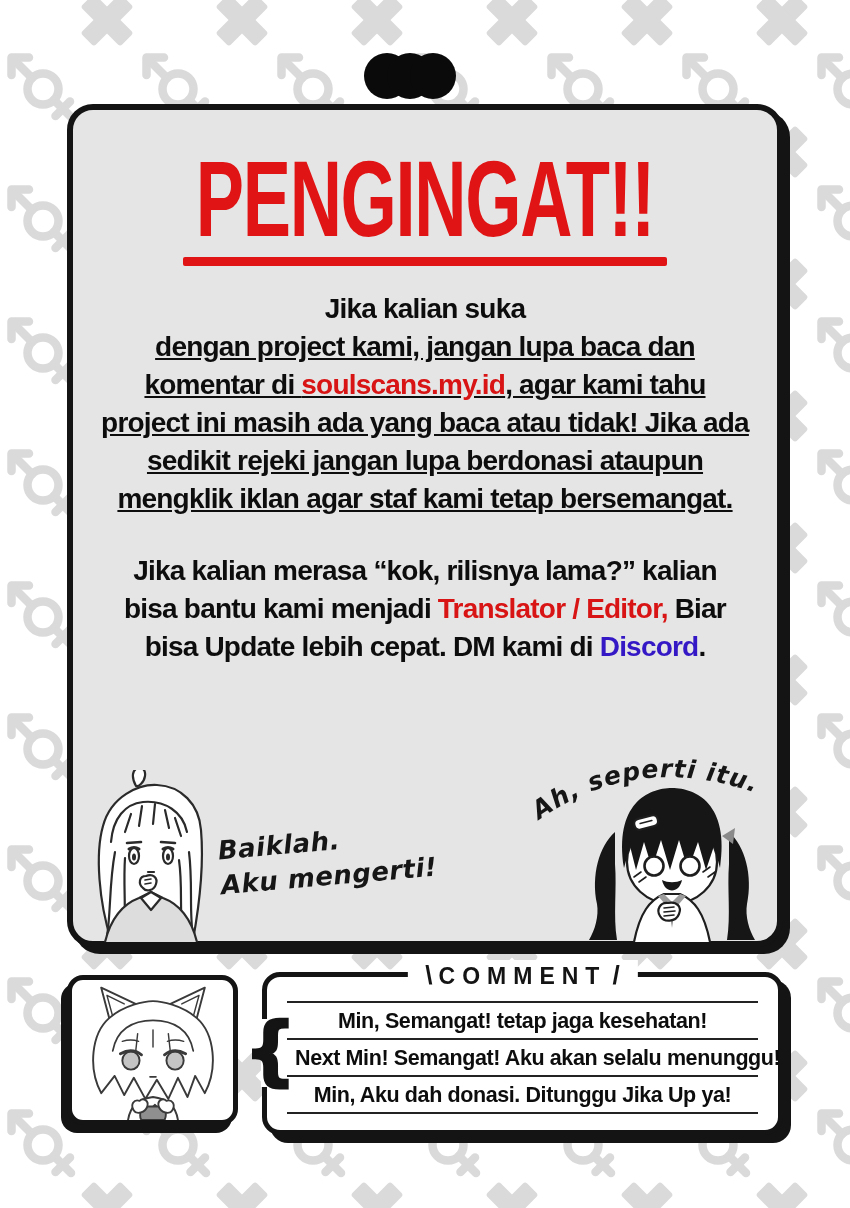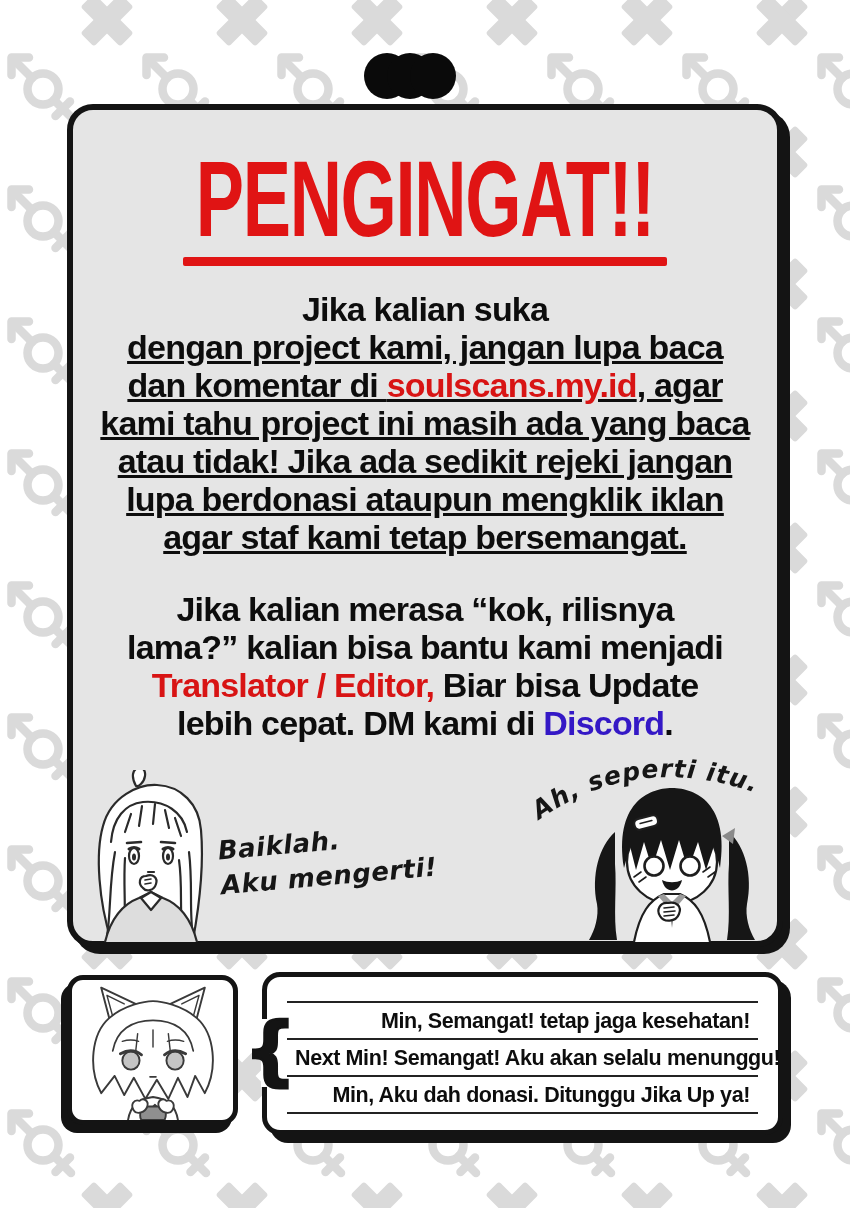--- a/index.html
+++ b/index.html
@@ -22,21 +22,21 @@
   .title-wrap { margin-top:38px; line-height:1; }
   .title {
     display:inline-block; font-size:108px; font-weight:800; letter-spacing:-2px;
     color:#e01414; transform:scaleX(0.67); transform-origin:center; line-height:0.95;
     white-space:nowrap;
   }
   .title-underline {
     width:484px; height:9px; background:#e01414; border-radius:2px; margin:6px auto 0;
   }
   .body-text {
-    font-weight:700; font-size:34px; line-height:38px; letter-spacing:-0.8px; color:#0d0d0d;
+    font-weight:700; font-size:28px; line-height:38px; letter-spacing:-0.8px; color:#0d0d0d;
   }
   .intro-line { margin:24px auto 0; }
   .para1 { margin:0 auto; max-width:652px;text-decoration:underline; }
   .para2 { margin:34px auto 0; max-width:606px; }
   .red  { color:#d81414; }
   .blue { color:#3418c6; }
   
   .char-left  { position:absolute; left:8px;  bottom:-1px; }
   .char-right { position:absolute; right:14px; bottom:-1px; }
   .speech-left {
@@ -73,21 +73,21 @@
   }
   .brace {
     position:absolute; left:-23px; top:36px; font-family:"DejaVu Sans", sans-serif;
     font-size:74px; font-weight:700; line-height:74px; color:#141414;
     -webkit-text-stroke:2.5px #141414;
   }
   .comment-rows { margin:24px 20px 0; border-bottom:2px solid #232323; }
   .comment-row {
     border-top:2px solid #232323; padding:5px 8px 4px;
     font-weight:700; font-size:21.5px; line-height:26px; letter-spacing:-0.4px;
-    text-align:right; color:#0d0d0d; white-space:nowrap;
+    text-align:center; color:#0d0d0d; white-space:nowrap;
   }
 </style>
 </head>
 <body>
 
 <div class="canvas">
 
   <div id="bg-pattern">
       <svg class="psym" style="left:-60px;top:-12px" width="64" height="64" viewBox="-32 -32 64 64" fill="#dadada">
         <g transform="rotate(45)">
@@ -1050,20 +1050,23 @@
         <path d="M52 146 C54 132 62 124 78 122 C94 124 102 132 104 146" fill="#ffffff"></path>
         <path d="M60 130 l5 5 l5 -5 l5 5 l5 -5 l5 5 l5 -5 l5 5" stroke-width="1.6"></path>
         <path d="M66 132 C64 140 64 144 66 146 L90 146 C92 143 92 139 90 132 Z" fill="#8f8f8f"></path>
         <path d="M58 136 C54 130 58 124 64 126 C68 122 74 126 72 132 C70 138 61 141 58 136" fill="#ffffff"></path>
         <path d="M98 136 C102 130 98 124 92 126 C88 122 82 126 84 132 C86 138 95 141 98 136" fill="#ffffff"></path>
       </g>
     </svg>
   </div>
 
   <div class="comment-panel">
+    <div class="comment-header">
+      <span class="mark">\</span><span class="word">COMMENT</span><span class="mark">/</span>
+    </div>
     <div class="brace-mask"></div>
     <div class="brace">{</div>
     <div class="comment-rows">
       <div class="comment-row">Min, Semangat! tetap jaga kesehatan!</div>
       <div class="comment-row">Next Min! Semangat! Aku akan selalu menunggu!</div>
       <div class="comment-row">Min, Aku dah donasi. Ditunggu Jika Up ya!</div>
     </div>
   </div>
 
 </div>

